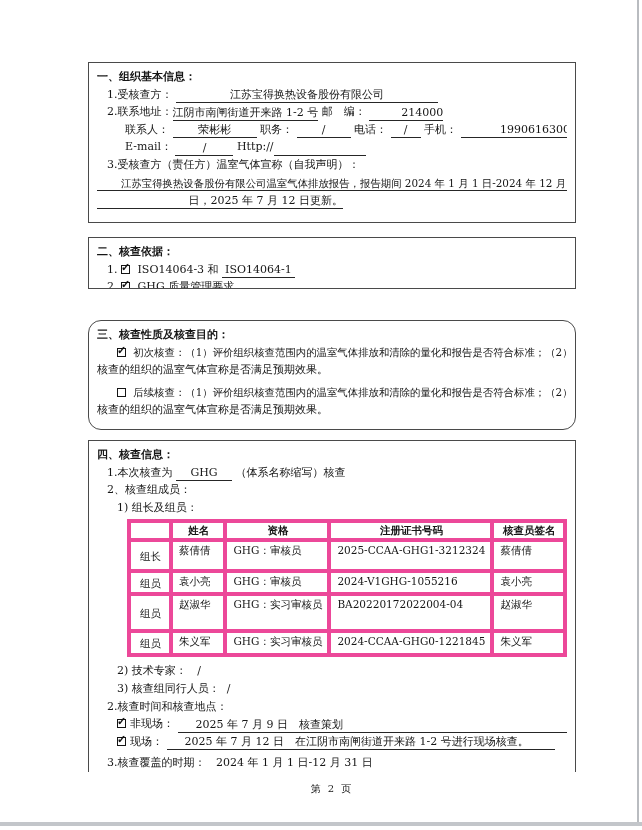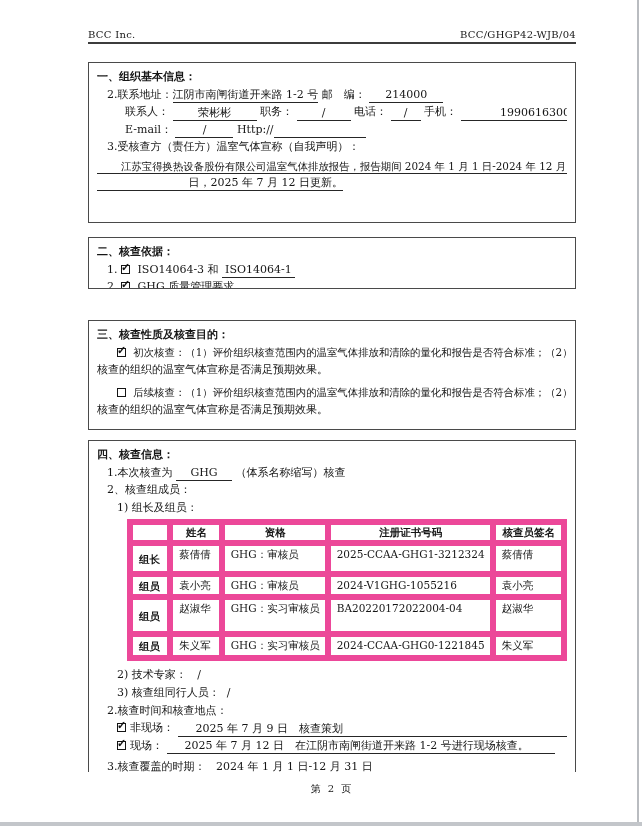--- a/index.html
+++ b/index.html
@@ -39,44 +39,44 @@
   .u.left { text-align:left; }
 
   
   .cb { display:inline-block; width:9px; height:9px; border:1.3px solid #141414;
         position:relative; vertical-align:-1px; margin-right:4px; }
   .cb .mk { position:absolute; left:-1px; top:-7px; font-size:11px; font-weight:bold; color:#141414; }
 
   
   table.team { border-collapse:collapse; margin:3px 0 5px 30px; table-layout:fixed;
                font-size:10.5px; }
-  table.team th, table.team td { border:6px solid #ec4899; vertical-align:top;
+  table.team th, table.team td { border:4px solid #ec4899; vertical-align:top;
                padding:2px 5px 0 6px; overflow:hidden; white-space:nowrap; }
   table.team th { font-weight:bold; text-align:center; height:19px; padding-top:1px; }
-  table.team td.role { font-weight:bold; text-align:left; vertical-align:middle; }
+  table.team td.role { font-weight:normal; text-align:center; vertical-align:middle; }
   .rh1 td{ height:31px; } .rh2 td{ height:23px; } .rh3 td{ height:37px; } .rh4 td{ height:24px; }
 
   .doc-footer { top:782px; text-align:center; font-size:10px; letter-spacing:2px; }
 </style>
 </head>
 <body>
 
 <div class="page">
 
-  <div class="content doc-header" style="position:absolute;">
-    <span>BCC Inc.</span>
-    <span>BCC/GHGP42-WJB/04</span>
-  </div>
 
   <div class="content box" id="sec1" style="position:absolute;">
     <div class="line sec-title">一、组织基本信息：</div>
     <div class="line ind1">
+      <span>1.受核查方：</span>
+      <span class="u" style="width:262px;">江苏宝得换热设备股份有限公司</span>
+    </div>
+    <div class="line ind1">
       <span>2.联系地址：</span><span class="u">江阴市南闸街道开来路 1-2 号</span>
       <span>邮　编：</span>
-      <span class="u" style="width:74px;">214000</span>
+      <span class="u" style="width:74px;text-align:right;">214000</span>
     </div>
     <div class="line ind3">
       <span>联系人：</span>
       <span class="u" style="width:84px;">荣彬彬</span>
       <span>职务：</span>
       <span class="u" style="width:54px;">/</span>
       <span>电话：</span>
       <span class="u" style="width:30px;">/</span>
       <span>手机：</span>
       <span class="u" style="width:156px;">19906163001</span>
@@ -108,21 +108,21 @@
       <span class="cb"><span class="mk">✓</span></span>
       <span>GHG 质量管理要求</span>
     </div>
     <div class="line ind1">
       <span>3.</span>
       <span class="cb"><span class="mk">✓</span></span>
       <span>相关的法律、法规及标准</span>
     </div>
   </div>
 
-  <div class="content box" id="sec3" style="position:absolute;">
+  <div class="content box" id="sec3" style="position:absolute;border-radius:13px;">
     <div class="line sec-title">三、核查性质及核查目的：</div>
     <div class="line tight ind2">
       <span class="cb"><span class="mk">✓</span></span>
       <span>初次核查：（1）评价组织核查范围内的温室气体排放和清除的量化和报告是否符合标准；（2）</span>
     </div>
     <div class="line">核查的组织的温室气体宣称是否满足预期效果。</div>
     <div class="line tight ind2" style="margin-top:5px;">
       <span class="cb"></span>
       <span>后续核查：（1）评价组织核查范围内的温室气体排放和清除的量化和报告是否符合标准；（2）</span>
     </div>

